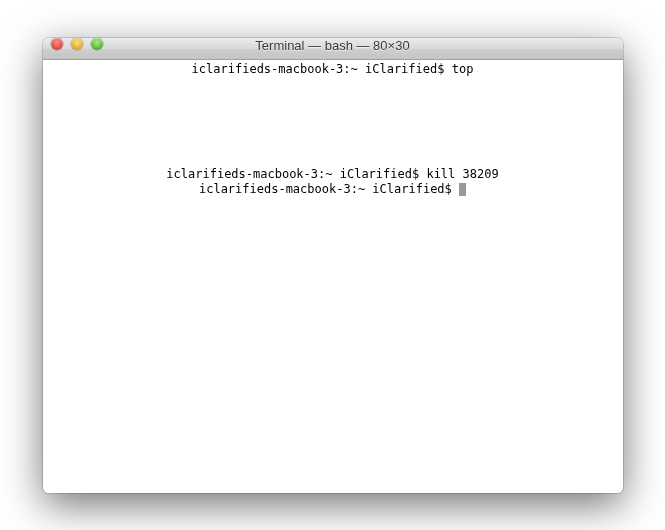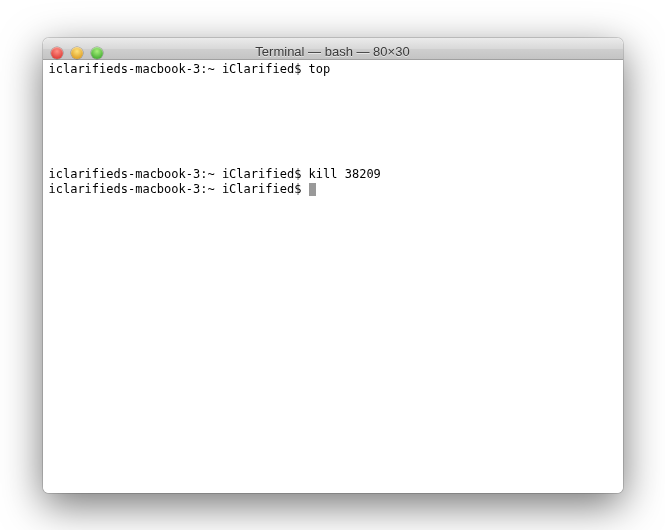--- a/index.html
+++ b/index.html
@@ -19,21 +19,21 @@
       border-radius: 6px;
       box-shadow: 0 12px 40px rgba(0,0,0,0.55), 0 0 0 1px rgba(0,0,0,0.15);
       overflow: hidden;
       position: relative;
     }
     .titlebar {
       height: 22px;
       background: linear-gradient(to bottom, #ebebeb 0%, #d9d9d9 50%, #cfcfcf 51%, #c4c4c4 100%);
       border-bottom: 1px solid #a0a0a0;
       display: flex;
-      align-items: flex-end;
+      align-items: flex-start;
       position: relative;
       border-top-left-radius: 6px;
       border-top-right-radius: 6px;
     }
     .traffic-lights {
       display: flex;
       gap: 8px;
       padding-left: 8px;
       align-items: center;
     }
@@ -58,21 +58,21 @@
     }
     .terminal-body {
       padding: 2px 6px;
       font-size: 12px;
       line-height: 15px;
       color: #000;
       background: #fff;
       height: calc(100% - 22px);
       white-space: pre;
     }
-    .line { display: block; min-height: 15px; }
+    .line { display: block; min-height: 15px; text-align: center; }
     .cursor {
       display: inline-block;
       width: 7px;
       height: 13px;
       background: #999;
       vertical-align: text-bottom;
     }
   </style>
 </head>
 <body>

